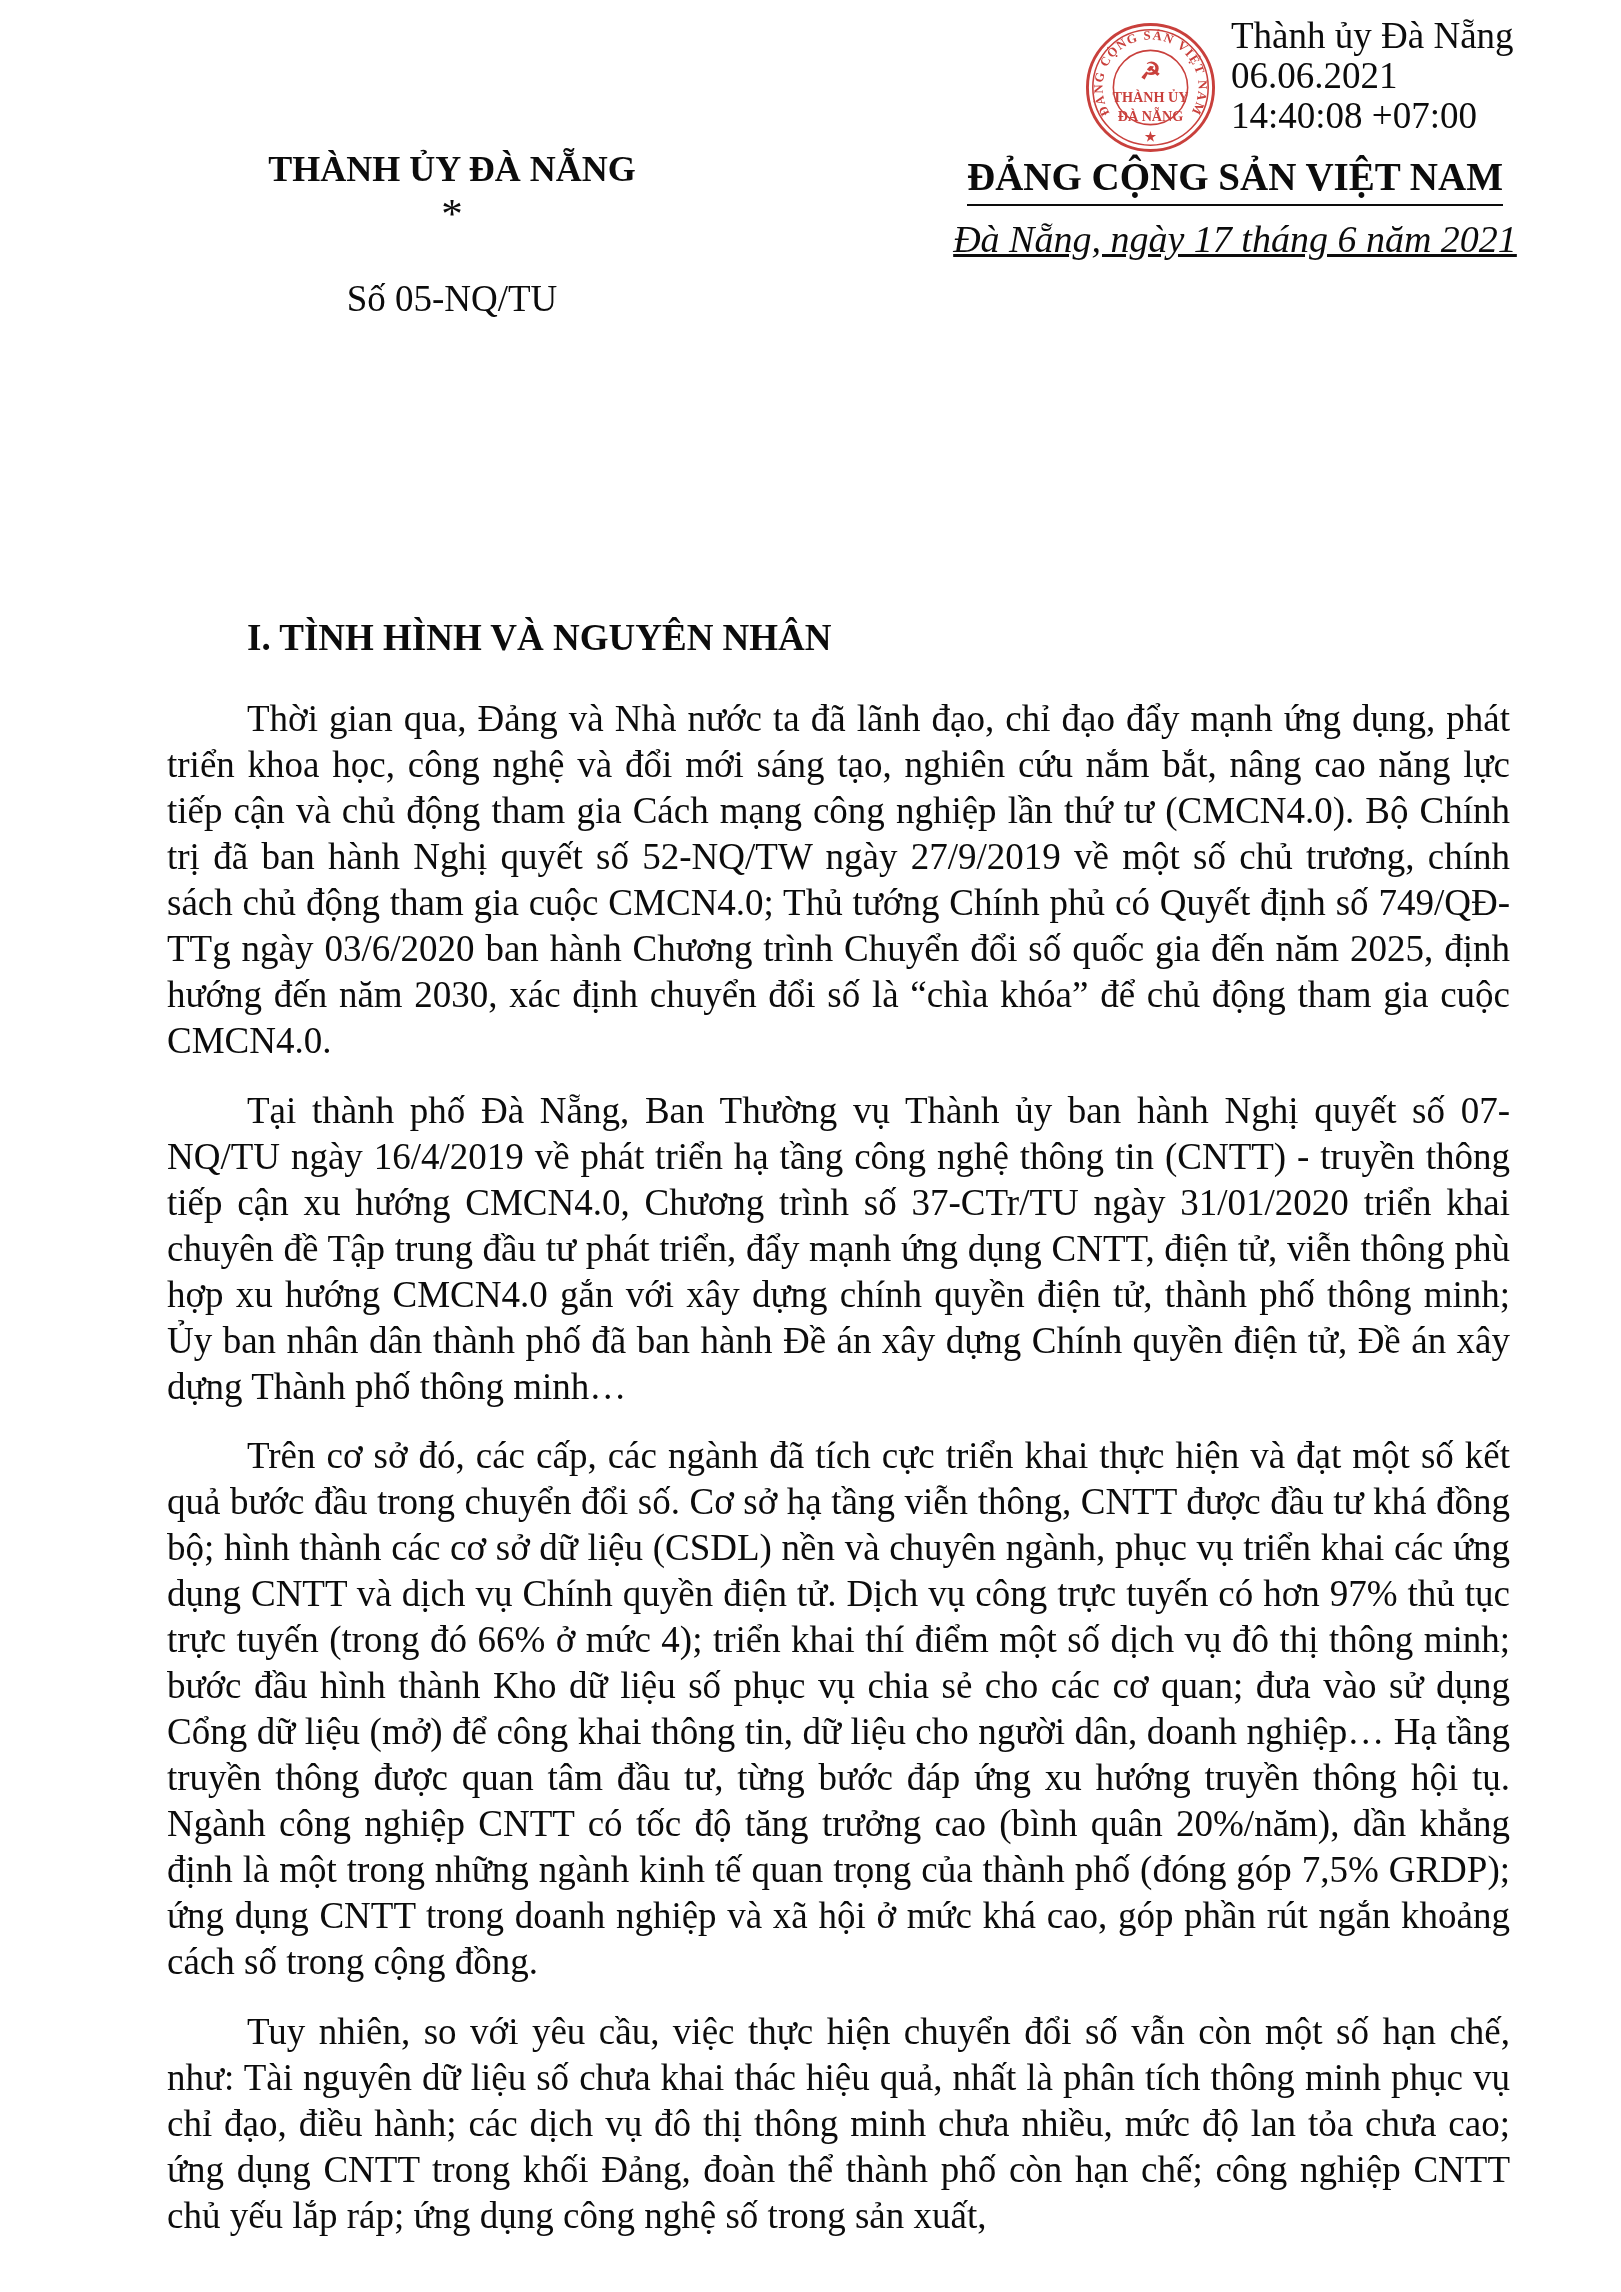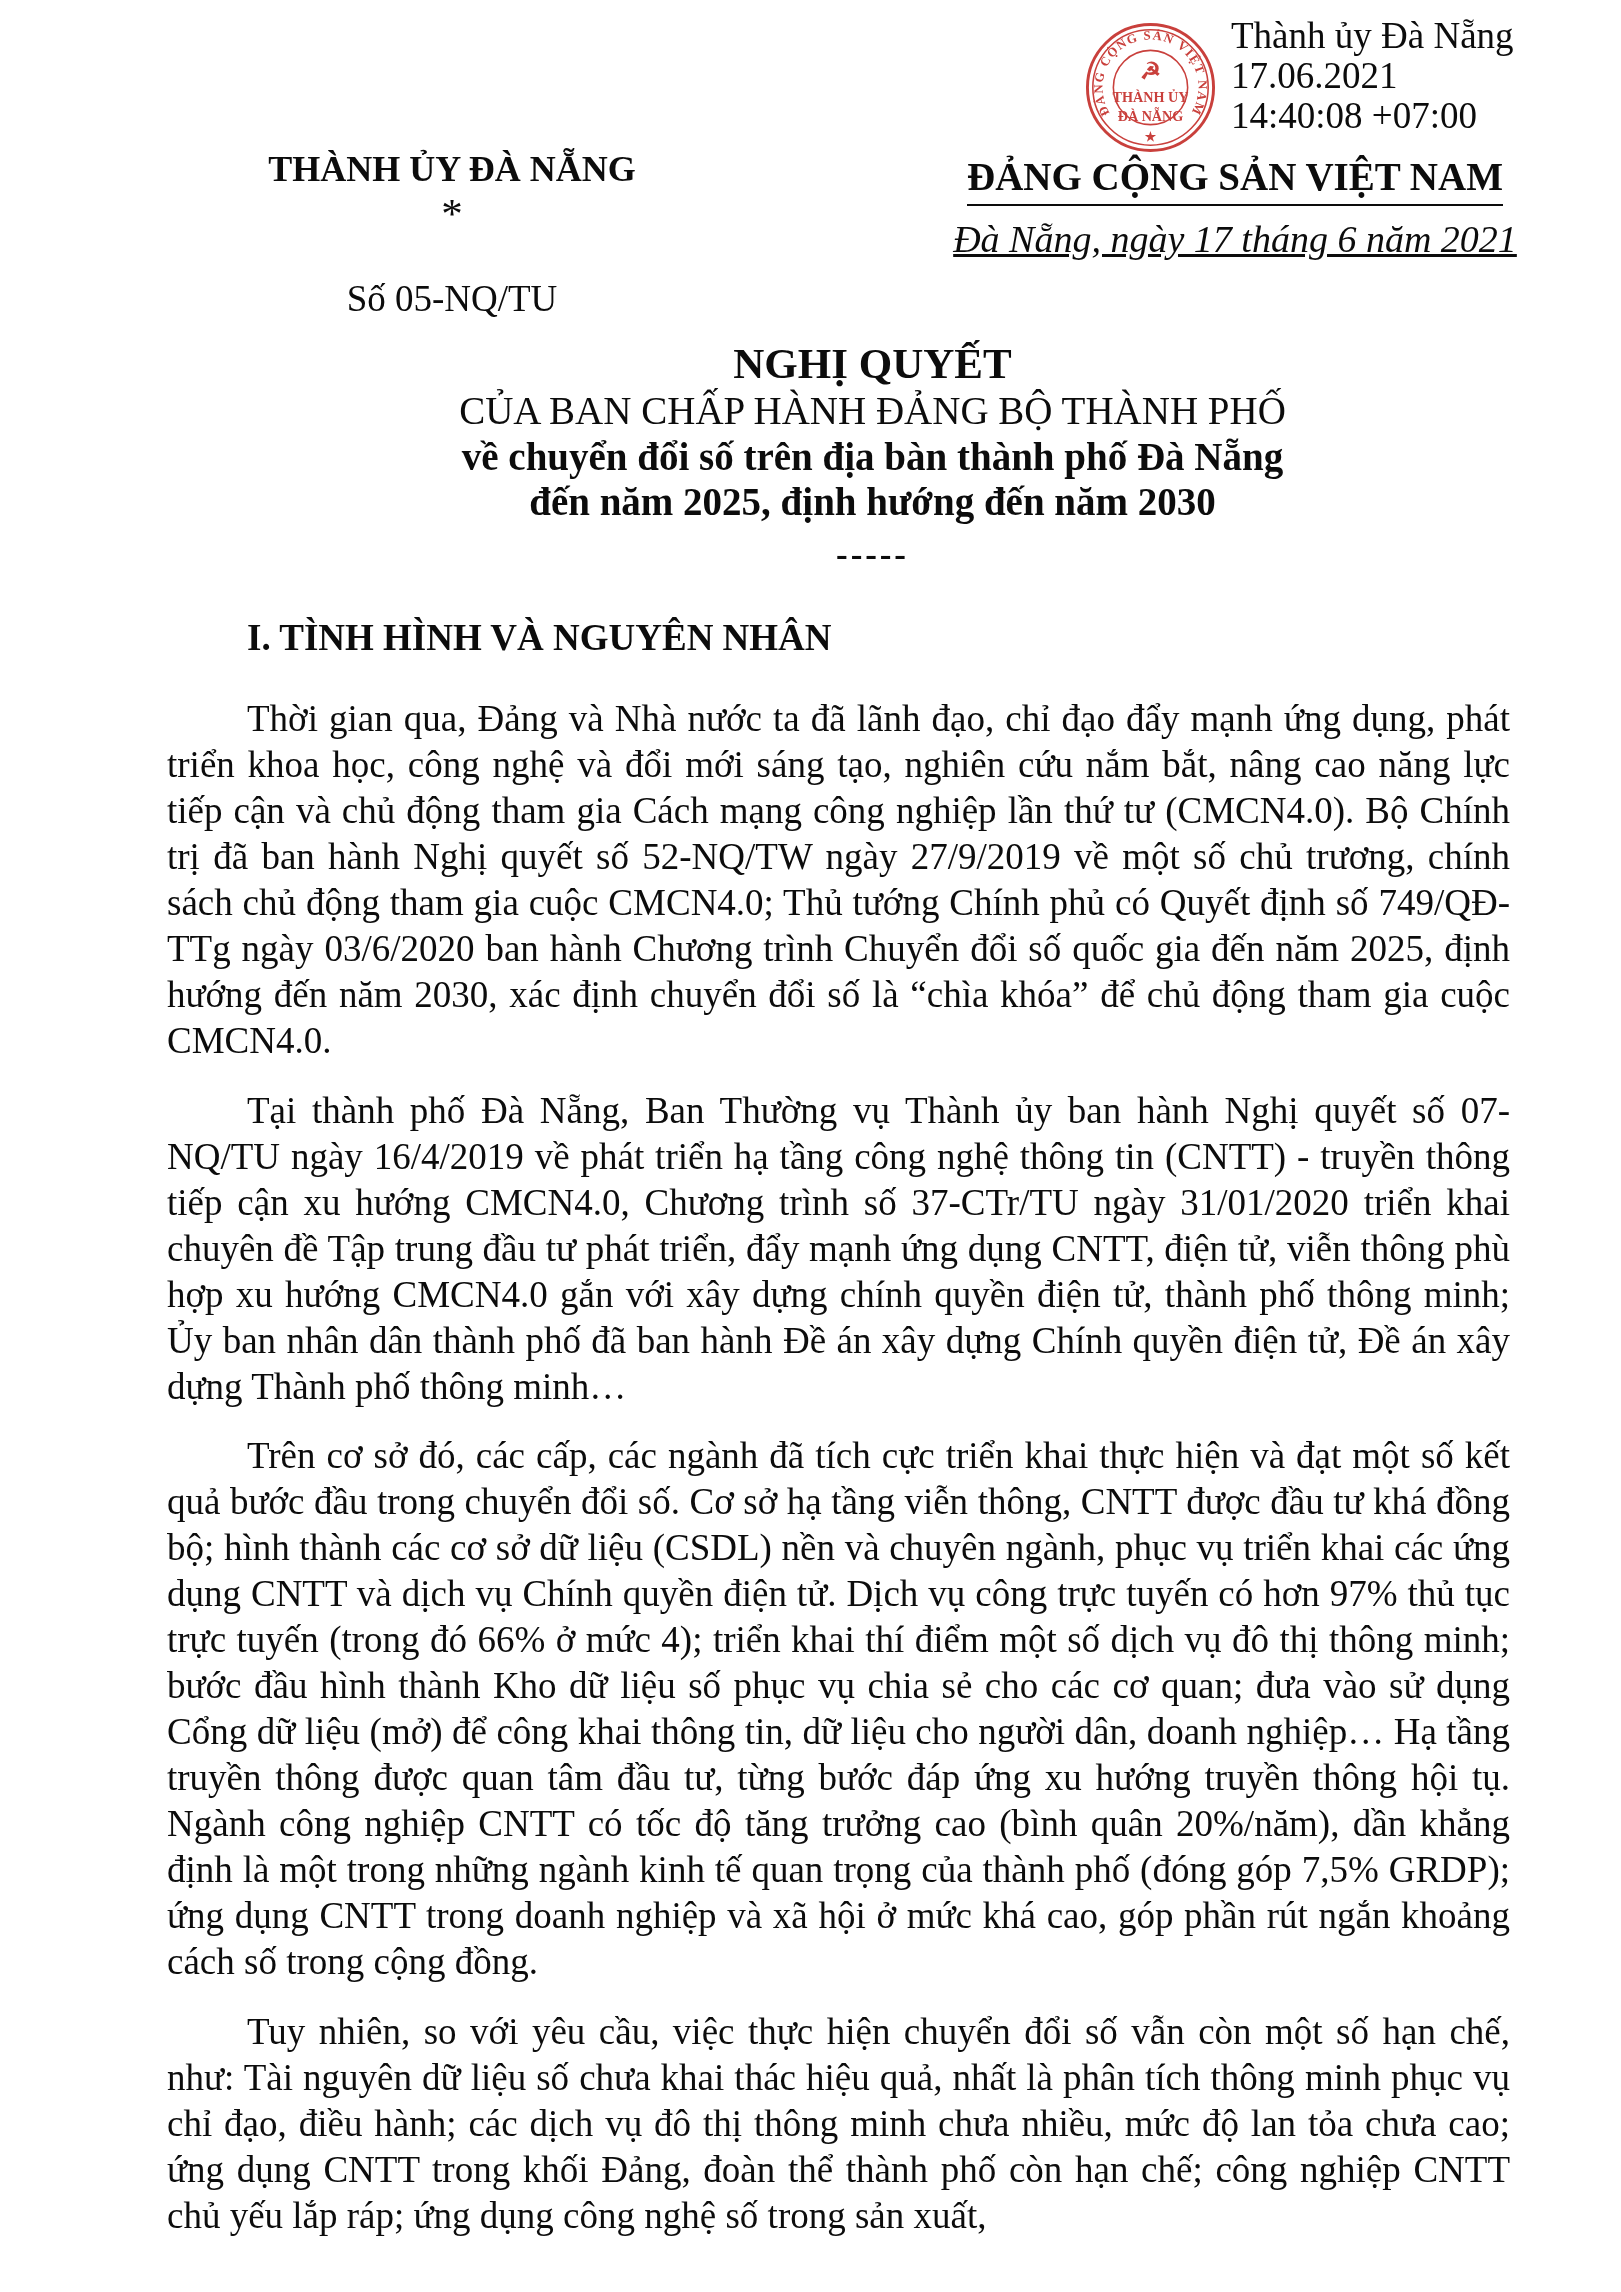--- a/index.html
+++ b/index.html
@@ -69,44 +69,37 @@
       </text>
       <text x="67" y="58" text-anchor="middle" font-size="24" fill="#c5302c" font-family="DejaVu Sans, sans-serif">☭</text>
       <text x="67" y="82" text-anchor="middle" font-size="14.5" fill="#c5302c">THÀNH ỦY</text>
       <text x="67" y="101" text-anchor="middle" font-size="14.5" fill="#c5302c">ĐÀ NẴNG</text>
       <text x="67" y="122" text-anchor="middle" font-size="13" fill="#c5302c" font-family="DejaVu Sans, sans-serif">★</text>
     </svg>
   </div>
 
   <div class="sig-block">
     <div>Thành ủy Đà Nẵng</div>
-    <div>17.06.2021</div>
+    <div>06.06.2021</div>
     <div>14:40:08 +07:00</div>
   </div>
 
   <div class="header-left">
     <div class="org">THÀNH ỦY ĐÀ NẴNG</div>
     <div class="star">*</div>
     <div class="doc-number">Số 05-NQ/TU</div>
   </div>
 
   <div class="header-right">
     <div>
       <span class="org">ĐẢNG CỘNG SẢN VIỆT NAM</span>
     </div>
     <div class="place-date">Đà Nẵng, ngày 17 tháng 6 năm 2021</div>
   </div>
 
-  <div class="title-block">
-    <div class="title-l1">NGHỊ QUYẾT</div>
-    <div class="title-l2">CỦA BAN CHẤP HÀNH ĐẢNG BỘ THÀNH PHỐ</div>
-    <div class="title-l3">về chuyển đổi số trên địa bàn thành phố Đà Nẵng</div>
-    <div class="title-l4">đến năm 2025, định hướng đến năm 2030</div>
-    <div class="title-sep">-----</div>
-  </div>
 
   <div class="body-block">
     <div class="section-heading">I. TÌNH HÌNH VÀ NGUYÊN NHÂN</div>
     <p>Thời gian qua, Đảng và Nhà nước ta đã lãnh đạo, chỉ đạo đẩy mạnh ứng dụng, phát triển khoa học, công nghệ và đổi mới sáng tạo, nghiên cứu nắm bắt, nâng cao năng lực tiếp cận và chủ động tham gia Cách mạng công nghiệp lần thứ tư (CMCN4.0). Bộ Chính trị đã ban hành Nghị quyết số 52-NQ/TW ngày 27/9/2019 về một số chủ trương, chính sách chủ động tham gia cuộc CMCN4.0; Thủ tướng Chính phủ có Quyết định số 749/QĐ-TTg ngày 03/6/2020 ban hành Chương trình Chuyển đổi số quốc gia đến năm 2025, định hướng đến năm 2030, xác định chuyển đổi số là “chìa khóa” để chủ động tham gia cuộc CMCN4.0.</p>
     <p>Tại thành phố Đà Nẵng, Ban Thường vụ Thành ủy ban hành Nghị quyết số 07-NQ/TU ngày 16/4/2019 về phát triển hạ tầng công nghệ thông tin (CNTT) - truyền thông tiếp cận xu hướng CMCN4.0, Chương trình số 37-CTr/TU ngày 31/01/2020 triển khai chuyên đề Tập trung đầu tư phát triển, đẩy mạnh ứng dụng CNTT, điện tử, viễn thông phù hợp xu hướng CMCN4.0 gắn với xây dựng chính quyền điện tử, thành phố thông minh; Ủy ban nhân dân thành phố đã ban hành Đề án xây dựng Chính quyền điện tử, Đề án xây dựng Thành phố thông minh…</p>
     <p>Trên cơ sở đó, các cấp, các ngành đã tích cực triển khai thực hiện và đạt một số kết quả bước đầu trong chuyển đổi số. Cơ sở hạ tầng viễn thông, CNTT được đầu tư khá đồng bộ; hình thành các cơ sở dữ liệu (CSDL) nền và chuyên ngành, phục vụ triển khai các ứng dụng CNTT và dịch vụ Chính quyền điện tử. Dịch vụ công trực tuyến có hơn 97% thủ tục trực tuyến (trong đó 66% ở mức 4); triển khai thí điểm một số dịch vụ đô thị thông minh; bước đầu hình thành Kho dữ liệu số phục vụ chia sẻ cho các cơ quan; đưa vào sử dụng Cổng dữ liệu (mở) để công khai thông tin, dữ liệu cho người dân, doanh nghiệp… Hạ tầng truyền thông được quan tâm đầu tư, từng bước đáp ứng xu hướng truyền thông hội tụ. Ngành công nghiệp CNTT có tốc độ tăng trưởng cao (bình quân 20%/năm), dần khẳng định là một trong những ngành kinh tế quan trọng của thành phố (đóng góp 7,5% GRDP); ứng dụng CNTT trong doanh nghiệp và xã hội ở mức khá cao, góp phần rút ngắn khoảng cách số trong cộng đồng.</p>
     <p>Tuy nhiên, so với yêu cầu, việc thực hiện chuyển đổi số vẫn còn một số hạn chế, như: Tài nguyên dữ liệu số chưa khai thác hiệu quả, nhất là phân tích thông minh phục vụ chỉ đạo, điều hành; các dịch vụ đô thị thông minh chưa nhiều, mức độ lan tỏa chưa cao; ứng dụng CNTT trong khối Đảng, đoàn thể thành phố còn hạn chế; công nghiệp CNTT chủ yếu lắp ráp; ứng dụng công nghệ số trong sản xuất,</p>
   </div>
 
 </div>

